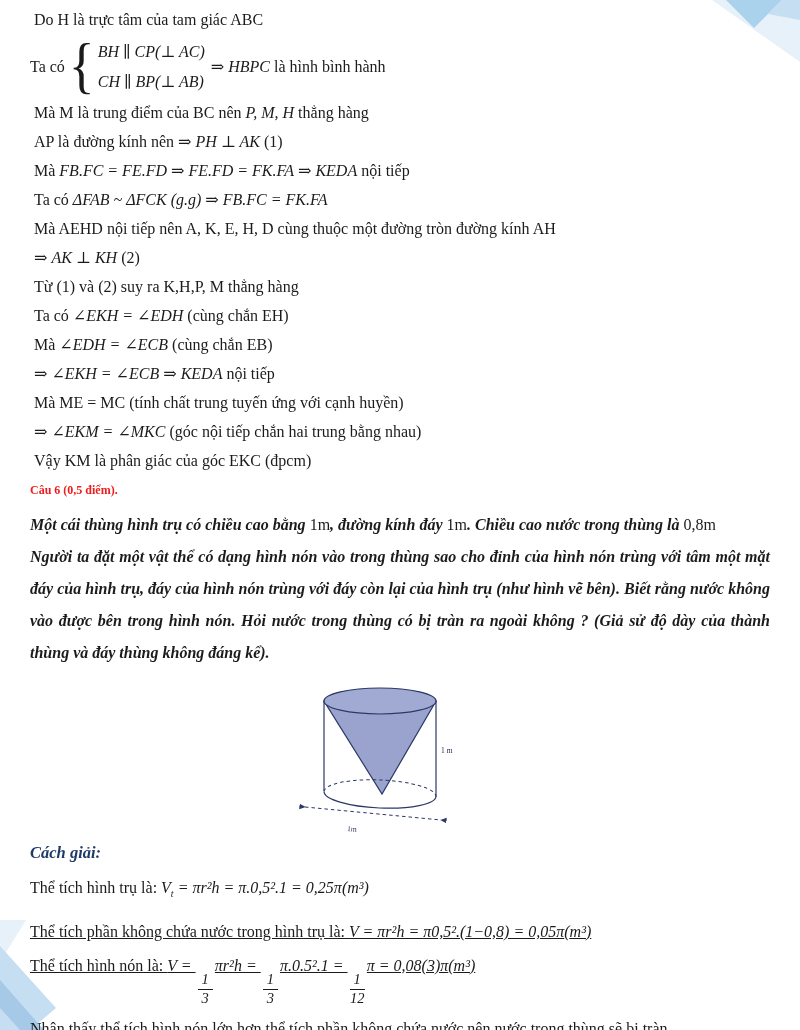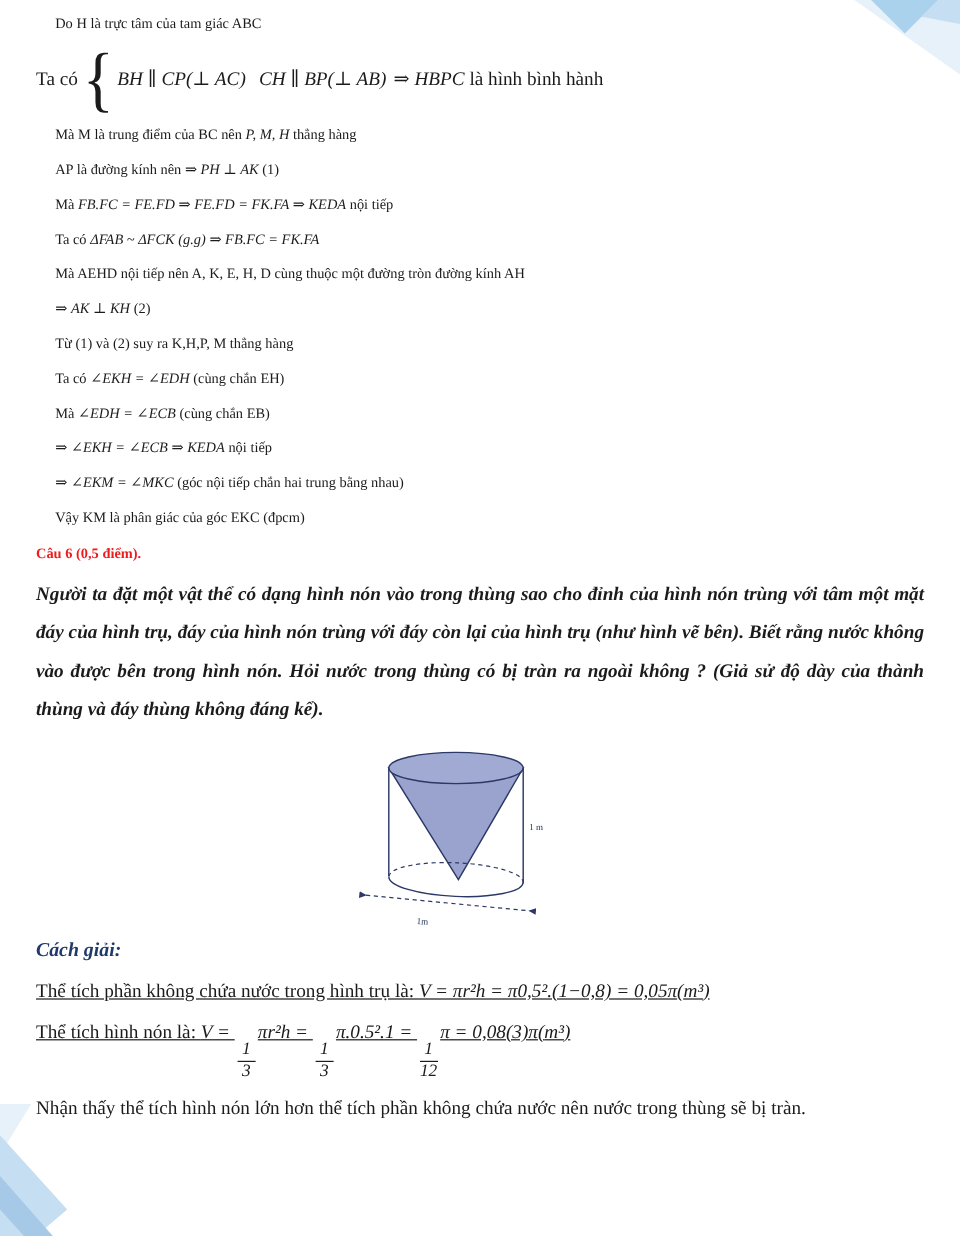--- a/index.html
+++ b/index.html
@@ -2,28 +2,28 @@
 <html style="--red: #ee1c1c; --blue: #1f3a68; --cone_fill: #99a3ce; --cone_top: #a0aad2; --outline: #2c3866; --deco_blue_strong: #abd2ec; --deco_blue_mid: #c6def1; --deco_blue_pale: #e7f1fa; --deco_corner: #a5c9e6;"><head>
 <meta charset="utf-8">
 <style>
   html,body{margin:0;padding:0;}
   body{
     width:800px;height:1030px;position:relative;overflow:hidden;
     background:#ffffff;color:#1b1b1b;
     font-family:"Liberation Serif","DejaVu Serif",serif;
   }
   .content{position:relative;padding:10px 30px 0 30px;z-index:2;}
-  .line{margin:0 16px 10px;font-size:12px;line-height:19px;}
+  .line{margin:0 4px 10px;font-size:16px;line-height:19px;}
   .m{font-style:italic;}
   .sub{font-style:italic;font-size:0.62em;vertical-align:-0.4em;}
   .num{font-style:normal;font-weight:normal;}
   
   .brace-row{display:flex;align-items:center;margin:0 0 10px;font-size:16px;line-height:19px;}
   .brace{font-size:54px;font-weight:400;line-height:1;transform:scaleY(1.12);margin:0 3px 0 4px;color:#1b1b1b;}
-  .cases{display:flex;flex-direction:row;gap:11px;margin-right:4px;}
+  .cases{display:flex;flex-direction:column;gap:11px;margin-right:4px;}
   .post{margin-left:2px;}
   
   .heading-red{color:var(--red,#ee1c1c);font-weight:bold;font-size:12px;margin:2px 0 9px;line-height:20px;}
   .heading-blue{color:var(--blue,#1f3a68);font-weight:bold;font-size:16.5px;margin:4px 0 13px;line-height:20px;font-style:italic;}
   
   .problem-par{font-weight:bold;font-style:italic;font-size:16px;line-height:32px;text-align:justify;margin:0;}
   .problem-par .num{font-weight:normal;font-style:normal;}
   
   .figure-wrap{display:flex;justify-content:center;margin:4px 0 0;}
   .fig-label{font-size:7.5px;fill:#1b2a52;font-family:"Liberation Serif","DejaVu Serif",serif;}
@@ -71,25 +71,27 @@
   <p class="line"><span>Mà M là trung điểm của BC nên </span><span class="m">P, M, H</span><span> thẳng hàng</span></p>
   <p class="line"><span>AP là đường kính nên </span><span>⇒ </span><span class="m">PH ⊥ AK</span><span> (1)</span></p>
   <p class="line"><span>Mà </span><span class="m">FB.FC = FE.FD</span><span> ⇒ </span><span class="m">FE.FD = FK.FA</span><span> ⇒ </span><span class="m">KEDA</span><span> nội tiếp</span></p>
   <p class="line"><span>Ta có </span><span class="m">ΔFAB ~ ΔFCK</span><span class="m"> (g.g)</span><span> ⇒ </span><span class="m">FB.FC = FK.FA</span></p>
   <p class="line"><span>Mà AEHD nội tiếp nên A, K, E, H, D cùng thuộc một đường tròn đường kính AH</span></p>
   <p class="line"><span>⇒ </span><span class="m">AK ⊥ KH</span><span> (2)</span></p>
   <p class="line"><span>Từ (1) và (2) suy ra K,H,P, M thẳng hàng</span></p>
   <p class="line"><span>Ta có </span><span class="m">∠EKH = ∠EDH</span><span> (cùng chắn EH)</span></p>
   <p class="line"><span>Mà </span><span class="m">∠EDH = ∠ECB</span><span> (cùng chắn EB)</span></p>
   <p class="line"><span>⇒ </span><span class="m">∠EKH = ∠ECB</span><span> ⇒ </span><span class="m">KEDA</span><span> nội tiếp</span></p>
+  <p class="line"><span>Mà ME = MC (tính chất trung tuyến ứng với cạnh huyền)</span></p>
   <p class="line"><span>⇒ </span><span class="m">∠EKM = ∠MKC</span><span> (góc nội tiếp chắn hai trung bằng nhau)</span></p>
   <p class="line"><span>Vậy KM là phân giác của góc EKC (đpcm)</span></p>
 
   <h3 class="heading-red">Câu 6 (0,5 điểm).</h3>
 
+  <p class="problem-par"><span>Một cái thùng hình trụ có chiều cao bằng </span><span class="num">1m</span><span>, đường kính đáy </span><span class="num">1m</span><span>. Chiều cao nước trong thùng là </span><span class="num">0,8m</span></p>
   <p class="problem-par"><span>Người ta đặt một vật thể có dạng hình nón vào trong thùng sao cho đỉnh của hình nón trùng với tâm một mặt đáy của hình trụ, đáy của hình nón trùng với đáy còn lại của hình trụ (như hình vẽ bên). Biết rằng nước không vào được bên trong hình nón. Hỏi nước trong thùng có bị tràn ra ngoài không ? (Giả sử độ dày của thành thùng và đáy thùng không đáng kể).</span></p>
 
   <div class="figure-wrap">
     <svg width="235" height="166" viewBox="0 0 235 166">
       <defs>
         <marker id="arrowL" viewBox="0 0 10 10" refX="2" refY="5" markerWidth="7" markerHeight="7" orient="auto-start-reverse">
           <path d="M10,1 L1,5 L10,9 z" style="fill:var(--outline,#2c3866)"></path>
         </marker>
       </defs>
 
@@ -106,20 +108,21 @@
       </g>
 
       <line x1="22" y1="134" x2="158" y2="147" marker-start="url(#arrowL)" marker-end="url(#arrowL)" style="stroke:var(--outline,#2c3866);stroke-width:1;stroke-dasharray:3.5,3"></line>
       <text class="fig-label" x="64" y="158" transform="rotate(4 64 158)">1m</text>
       <text class="fig-label" x="158" y="80">1 m</text>
     </svg>
   </div>
 
   <h3 class="heading-blue">Cách giải:</h3>
 
+  <p class="sol-line"><span>Thể tích hình trụ là: </span><span class="m">V</span><span class="sub">t</span><span class="m"> = πr²h = π.0,5².1 = 0,25π</span><span class="m">(</span><span class="m">m³</span><span class="m">)</span></p>
   <p class="sol-line tight"><span>Thể tích phần không chứa nước trong hình trụ là: </span><span class="m">V = πr²h = π0,5².(1−0,8) = 0,05π</span><span class="m">(</span><span class="m">m³</span><span class="m">)</span></p>
   <p class="sol-line tight"><span>Thể tích hình nón là: </span><span class="m">V = </span><span class="frac">
         <span class="fnum">1</span>
         <span class="fden">3</span>
       </span><span class="m">πr²h = </span><span class="frac">
         <span class="fnum">1</span>
         <span class="fden">3</span>
       </span><span class="m">π.0.5².1 = </span><span class="frac">
         <span class="fnum">1</span>
         <span class="fden">12</span>

